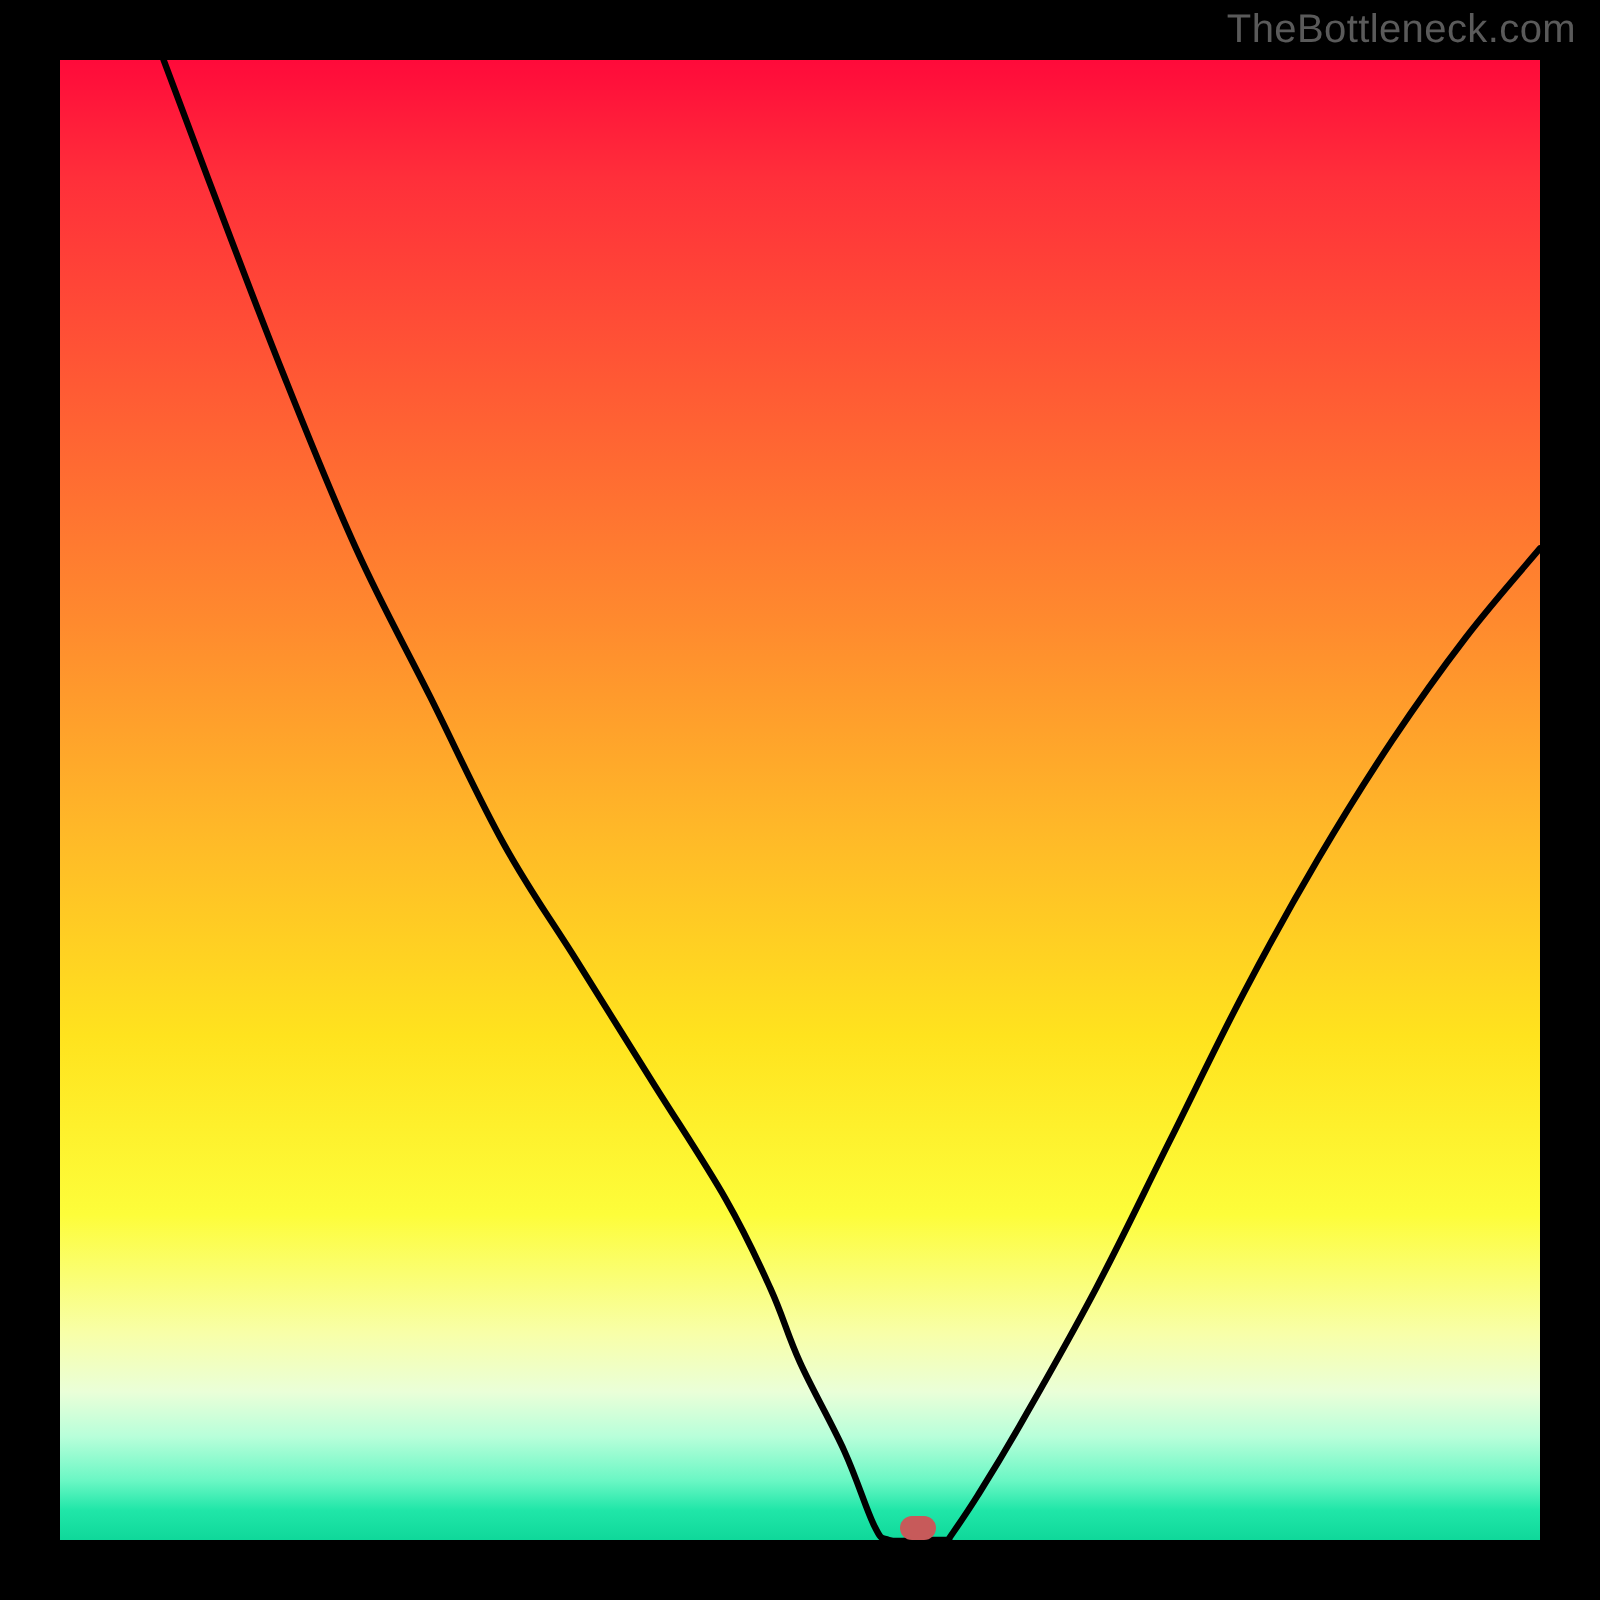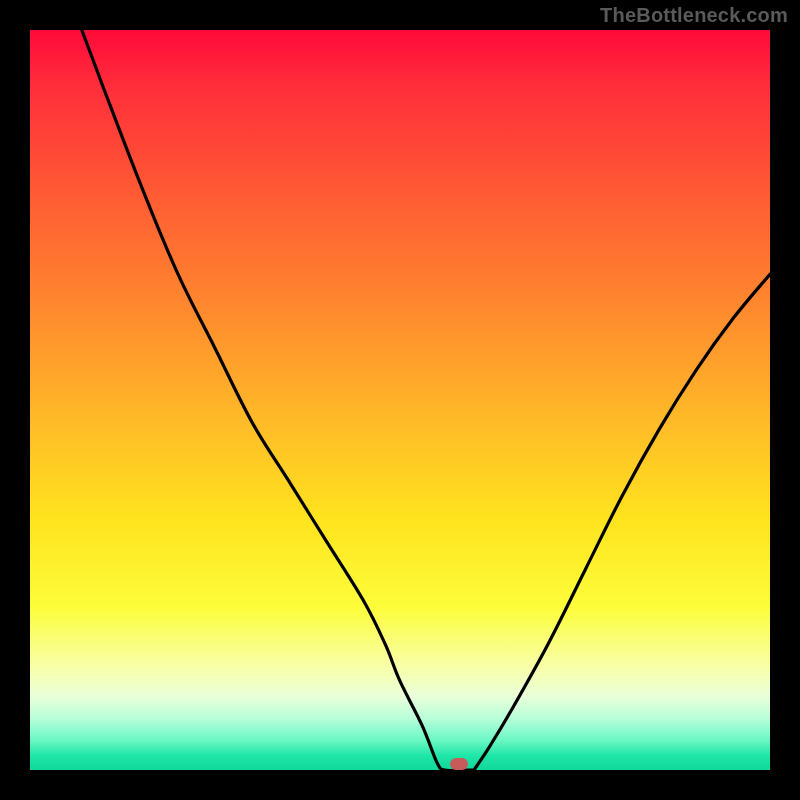--- a/index.html
+++ b/index.html
@@ -16,21 +16,21 @@
     width: 800px;
     height: 800px;
     background: #000;
   }
   .watermark {
     position: absolute;
     top: 4px;
     right: 12px;
     color: #5a5a5a;
     font-size: 20px;
-    font-weight: 700;
+    font-weight: 400;
     letter-spacing: 0.2px;
     user-select: none;
   }
   .plot-area {
     position: absolute;
     left: 30px;
     top: 30px;
     width: 740px;
     height: 740px;
     overflow: hidden;

